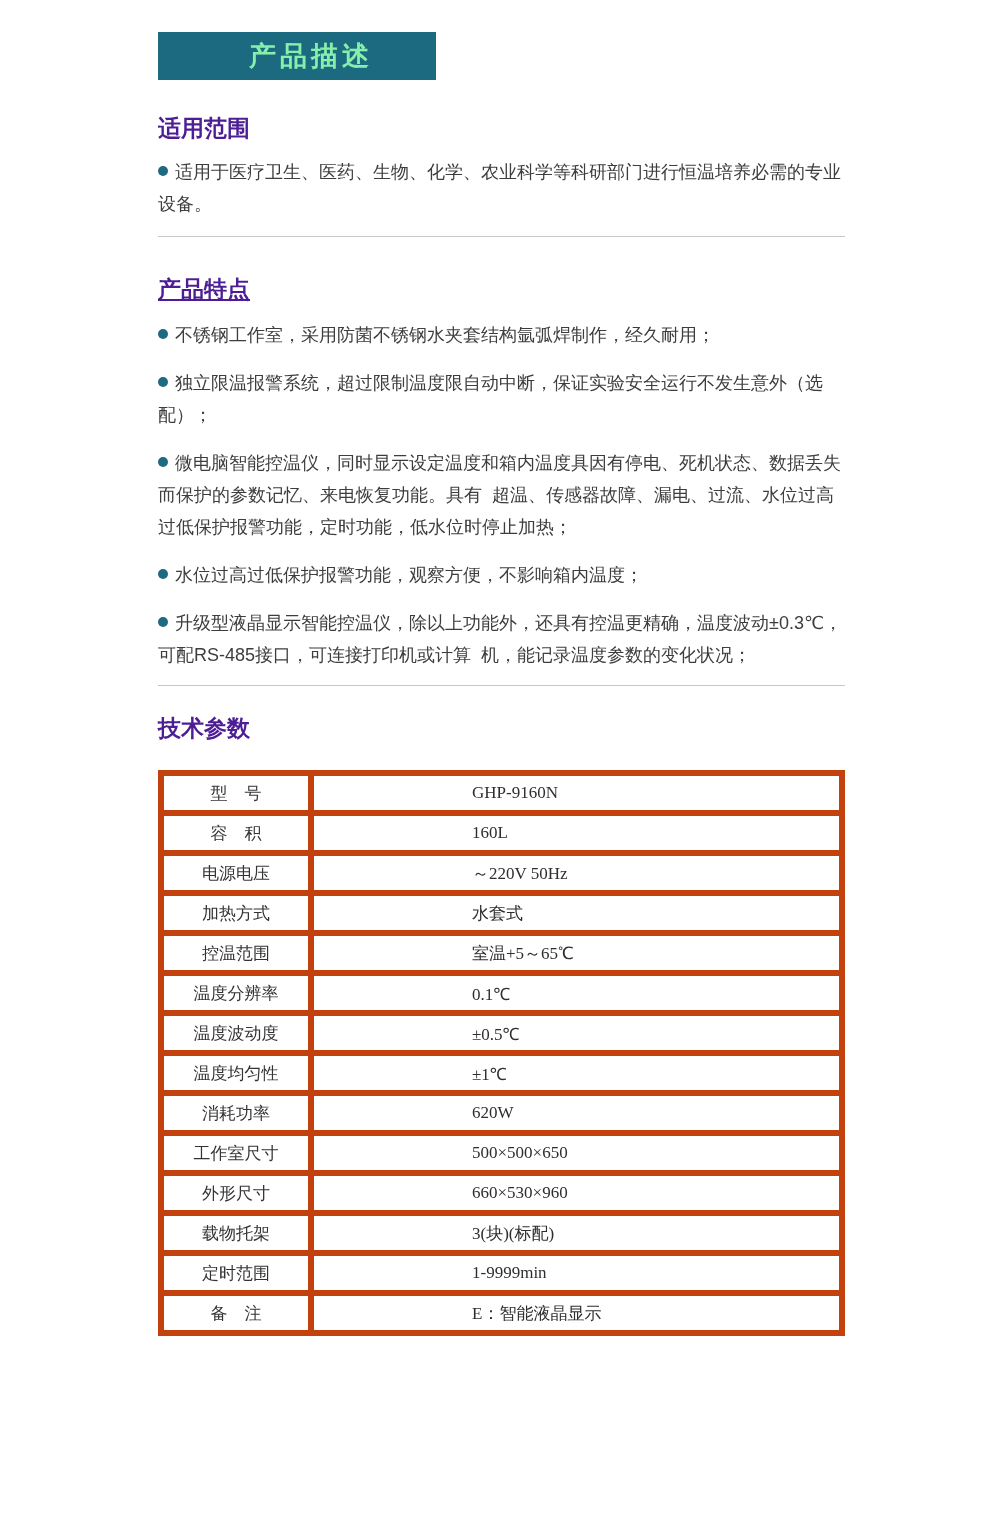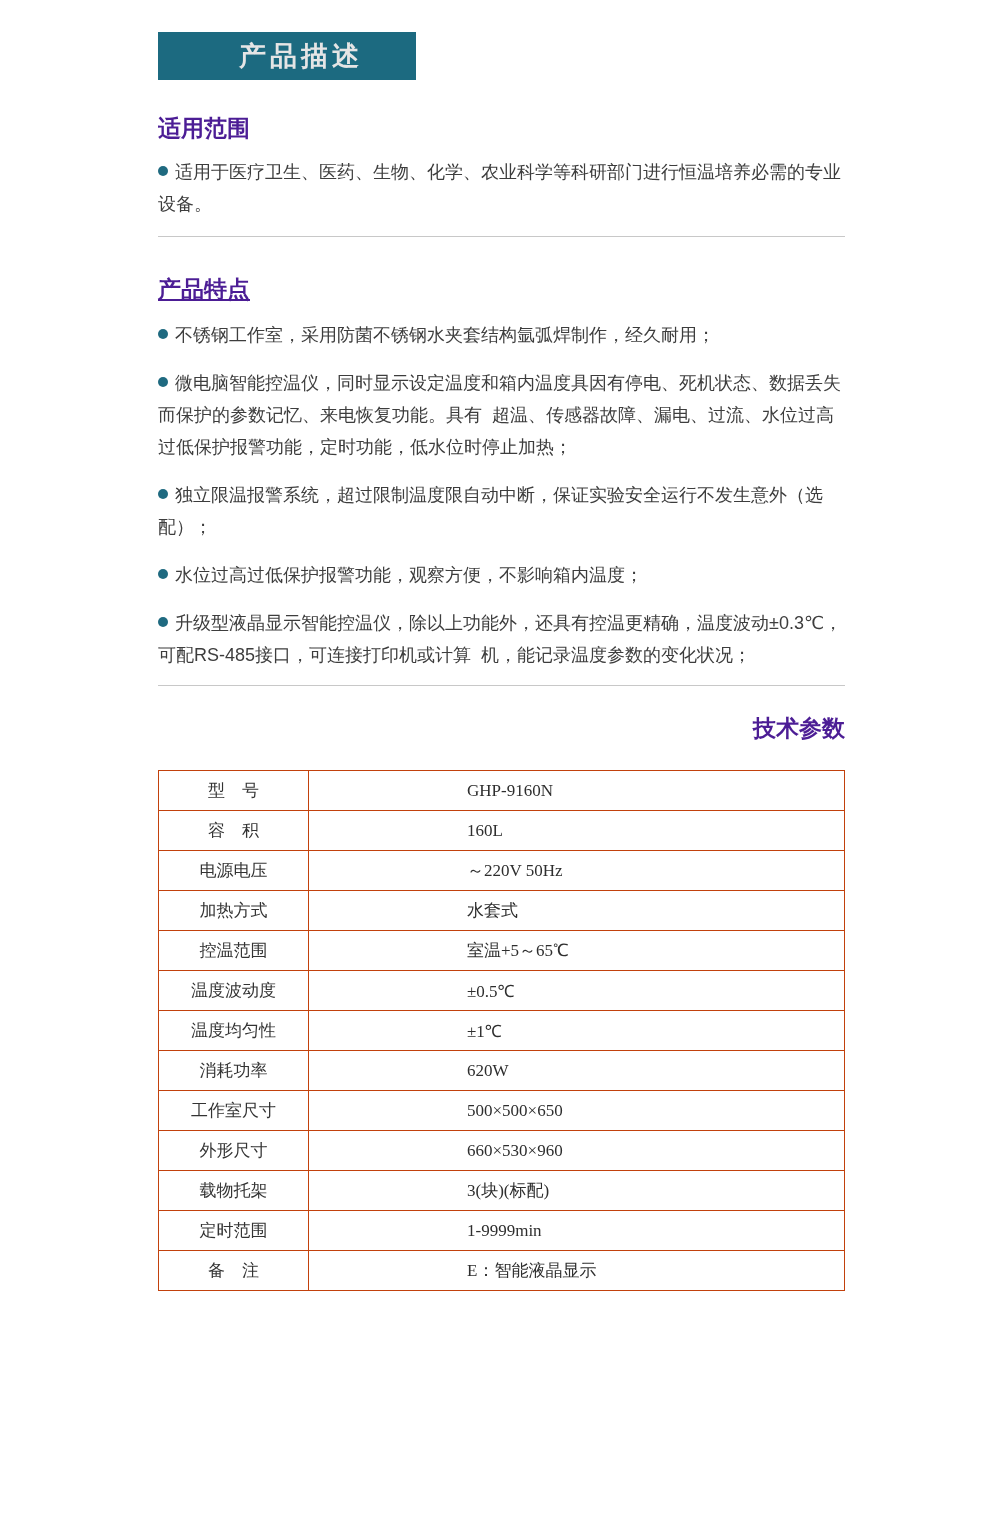--- a/index.html
+++ b/index.html
@@ -12,41 +12,41 @@
     position: relative;
     width: 1000px;
     min-height: 1525px;
     background: #ffffff;
     overflow: hidden;
   }
   .content {
     padding: 32px 155px 0 158px;
   }
   .banner {
-    width: 258px;
+    width: 278px;
     height: 48px;
     background: #1c6a80;
-    color: #e5e5e5;
+    color: #86efac;
     font-size: 27px;
     font-weight: 700;
     letter-spacing: 4px;
     display: flex;
     align-items: center;
     justify-content: center;
     padding-left: 28px;
   }
   .section-heading {
     font-size: 23px;
     line-height: 28px;
     font-weight: 700;
     color: #4c1d95;
   }
   .h-scope    { margin-top: 34px; }
   .h-features { margin-top: 38px; text-decoration: underline; }
-  .h-specs    { margin-top: 28px; text-align: right; }
+  .h-specs    { margin-top: 28px; }
   .para {
     font-size: 18px;
     line-height: 32px;
     color: #3d3d3d;
     white-space: pre-wrap;
   }
   .scope-para { margin-top: 14px; }
   .feature    { margin-top: 16px; }
   .dot {
     display: inline-block;
@@ -66,21 +66,21 @@
   }
   .divider-1 { margin-top: 16px; }
   .divider-2 { margin-top: 14px; }
   .specs-table {
     margin-top: 28px;
     width: 687px;
     border-collapse: collapse;
     table-layout: fixed;
   }
   .specs-table td {
-    border: 1px solid #c2410c;
+    border: 6px solid #c2410c;
     height: 40px;
     font-size: 17px;
     vertical-align: middle;
   }
   td.spec-label {
     width: 150px;
     text-align: center;
     color: #333333;
   }
   td.spec-value {
@@ -99,22 +99,22 @@
       <span>产品描述</span>
     </div>
 
     <h2 class="section-heading h-scope">适用范围</h2>
     <p class="para scope-para"><span class="dot"></span><span>适用于医疗卫生、医药、生物、化学、农业科学等科研部门进行恒温培养必需的专业设备。</span></p>
 
     <hr class="divider divider-1">
 
     <h2 class="section-heading h-features">产品特点</h2>
     <p class="para feature"><span class="dot"></span><span>不锈钢工作室，采用防菌不锈钢水夹套结构氩弧焊制作，经久耐用；</span></p>
+    <p class="para feature"><span class="dot"></span><span>独立限温报警系统，超过限制温度限自动中断，保证实验安全运行不发生意外（选配）；</span></p>
     <p class="para feature"><span class="dot"></span><span>微电脑智能控温仪，同时显示设定温度和箱内温度具因有停电、死机状态、数据丢失而保护的参数记忆、来电恢复功能。具有  超温、传感器故障、漏电、过流、水位过高过低保护报警功能，定时功能，低水位时停止加热；</span></p>
-    <p class="para feature"><span class="dot"></span><span>独立限温报警系统，超过限制温度限自动中断，保证实验安全运行不发生意外（选配）；</span></p>
     <p class="para feature"><span class="dot"></span><span>水位过高过低保护报警功能，观察方便，不影响箱内温度；</span></p>
     <p class="para feature"><span class="dot"></span><span>升级型液晶显示智能控温仪，除以上功能外，还具有控温更精确，温度波动±0.3℃，可配RS-485接口，可连接打印机或计算  机，能记录温度参数的变化状况；</span></p>
 
     <hr class="divider divider-2">
 
     <h2 class="section-heading h-specs">技术参数</h2>
 
     <table class="specs-table">
       <tbody>
         <tr>
@@ -129,20 +129,24 @@
           <td class="spec-label">电源电压</td>
           <td class="spec-value">～220V 50Hz</td>
         </tr>
         <tr>
           <td class="spec-label">加热方式</td>
           <td class="spec-value">水套式</td>
         </tr>
         <tr>
           <td class="spec-label">控温范围</td>
           <td class="spec-value">室温+5～65℃</td>
+        </tr>
+        <tr>
+          <td class="spec-label">温度分辨率</td>
+          <td class="spec-value">0.1℃</td>
         </tr>
         <tr>
           <td class="spec-label">温度波动度</td>
           <td class="spec-value">±0.5℃</td>
         </tr>
         <tr>
           <td class="spec-label">温度均匀性</td>
           <td class="spec-value">±1℃</td>
         </tr>
         <tr>

